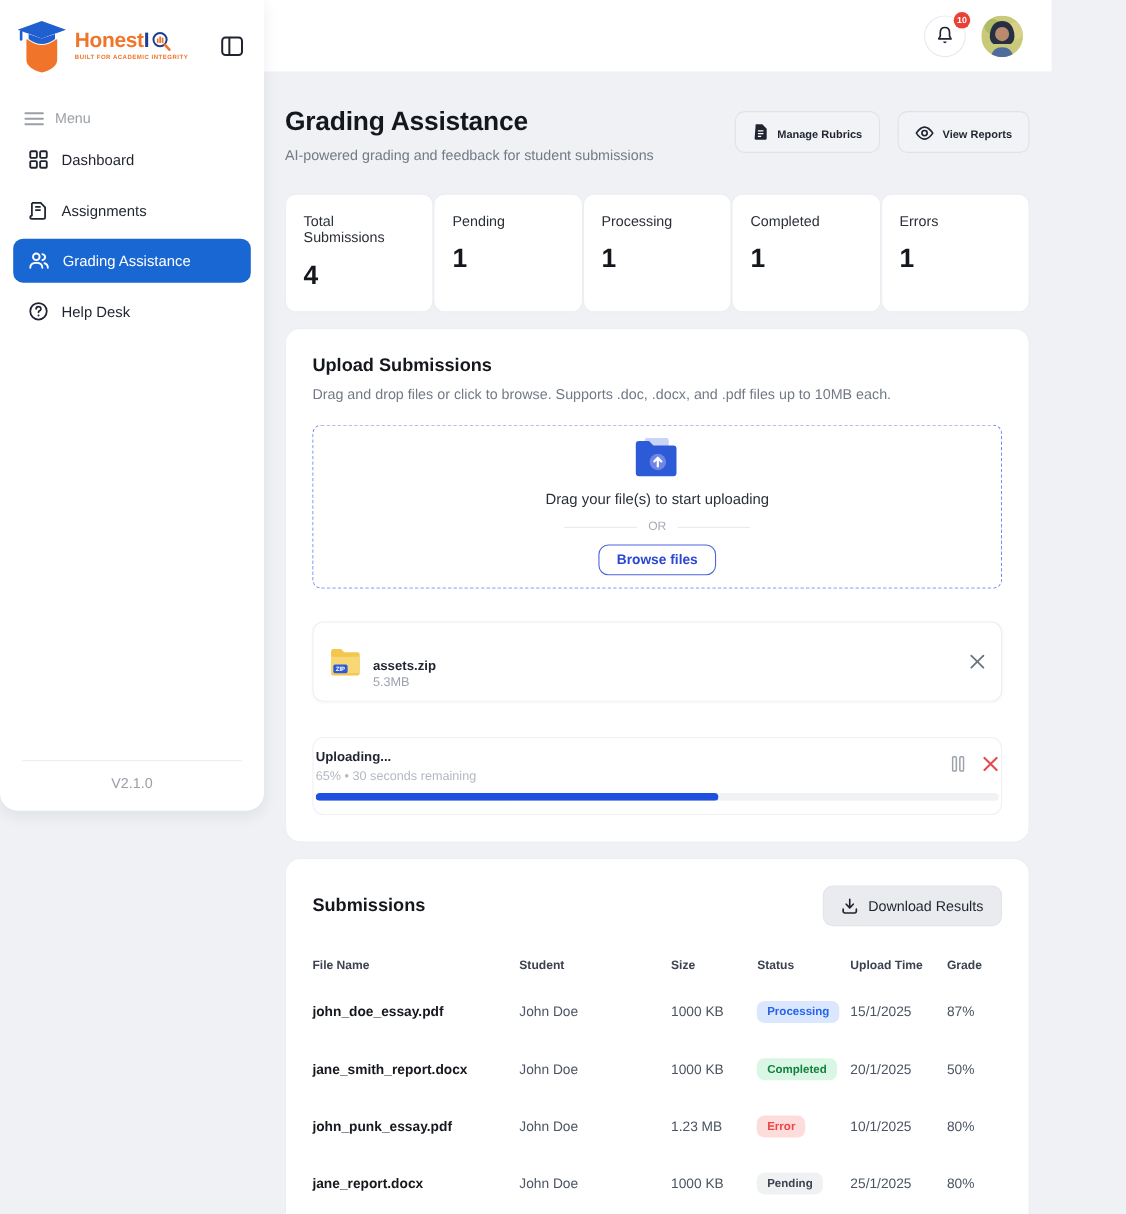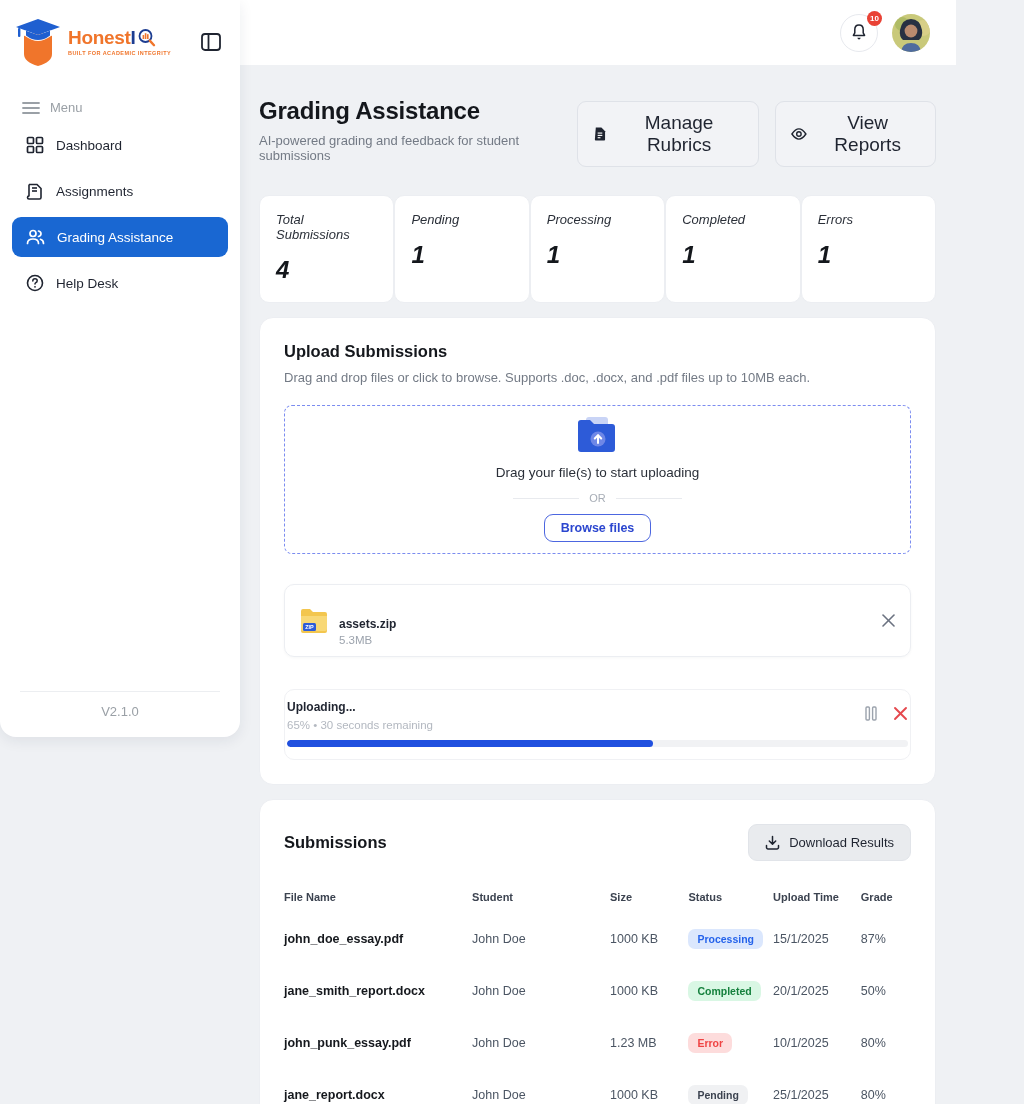--- a/index.html
+++ b/index.html
@@ -43,25 +43,25 @@
     min-width:15px; height:15px; border-radius:8px; display:flex; align-items:center; justify-content:center; padding:0 3px; }
   .avatar { width:38px; height:38px; border-radius:50%; overflow:hidden; cursor:pointer; }
 
   .content { padding:32px 20px 0 19px; }
 
   .page-head { display:flex; align-items:flex-start; justify-content:space-between; }
   .page-title { font-size:24px; font-weight:800; color:#14171c; letter-spacing:-.2px; }
   .page-sub { font-size:13px; color:#737a85; margin-top:8px; }
   .head-actions { display:flex; gap:16px; padding-top:4px; }
   .ghost-btn {
-    display:flex; align-items:center; gap:8px; background:#f2f3f6; border:1px solid #dfe2e8;
-    border-radius:9px; padding:10px 15px; font-size:19px; font-weight:400; color:#1f2430; cursor:pointer;
+    display:flex; align-items:flex-end; gap:8px; background:#f2f3f6; border:1px solid #dfe2e8;
+    border-radius:9px; padding:10px 15px; font-size:10px; font-weight:700; color:#1f2430; cursor:pointer;
   }
 
-  .stats-row { display:flex; margin-top:28px;font-style:italic; }
+  .stats-row { display:flex; margin-top:28px; }
   .stat-card { flex:1; background:#ffffff; border:1px solid #eceef2; border-radius:10px; padding:16px 16px 18px; min-height:88px; }
   .stat-label { font-size:13px; color:#2a2f38; }
   .stat-value { font-size:24px; font-weight:800; color:#14171c; margin-top:14px; }
 
   .panel { background:#ffffff; border:1px solid #eceef2; border-radius:14px; margin-top:14px; padding:24px; }
   .panel-title { font-size:16.5px; font-weight:800; color:#14171c; }
   .panel-sub { font-size:13px; color:#737a85; margin-top:9px; }
 
   .dropzone {
     margin-top:20px; height:149px; border:1.5px dashed #7b8cf0; border-radius:8px;

